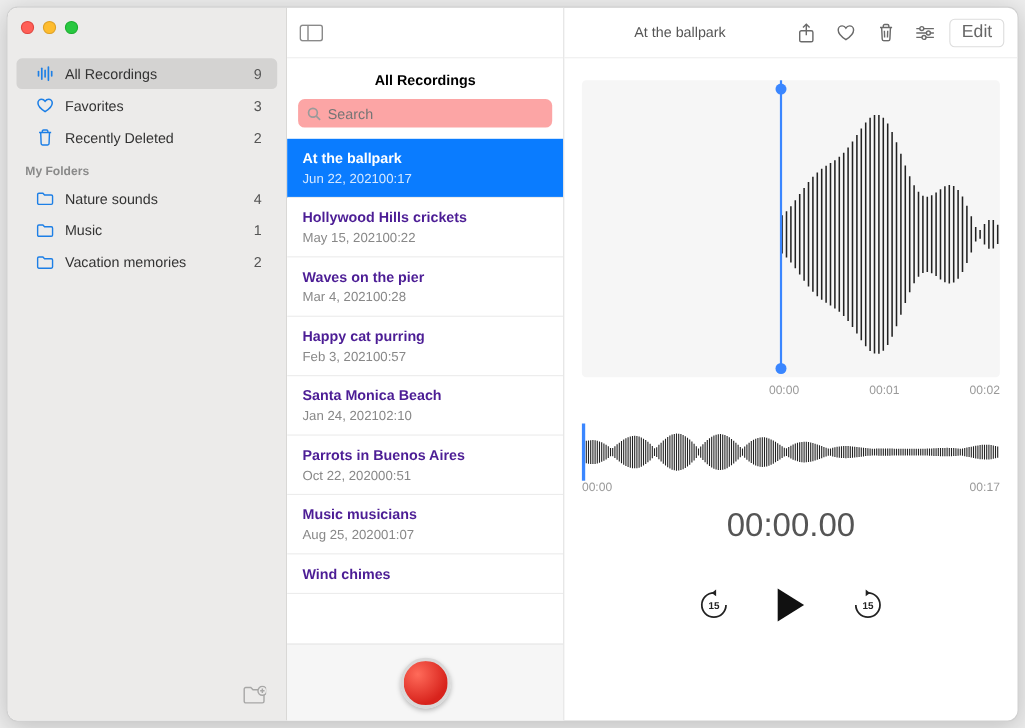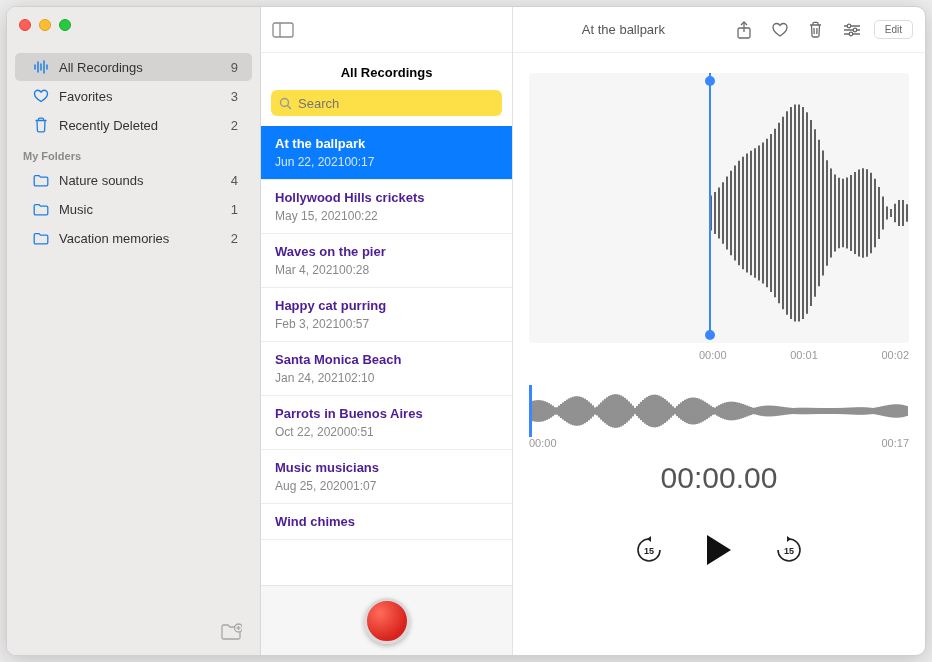--- a/index.html
+++ b/index.html
@@ -82,21 +82,21 @@
   }
   .mid-title {
     text-align:center; font-weight:700; font-size:13px;
     padding: 12px 0 10px 0;
   }
   .search-wrap {
     padding: 0 10px 10px 10px;
   }
   .search {
     display:flex; align-items:center;
-    background:#fde047;
+    background:#fca5a5;
     border-radius:6px;
     height:26px;
     padding:0 8px;
     color:#8a8a8a;
   }
   .search input {
     border:none; background:transparent; outline:none;
     font-size:13px; color:#333; flex:1; margin-left:6px;
   }
   .rec-list { flex:1; overflow:hidden; }
@@ -133,21 +133,21 @@
     height:46px;
     border-bottom:1px solid #eee;
     display:flex;
     align-items:center;
     padding: 0 12px;
     gap:8px;
   }
   .det-title { flex:1; text-align:center; font-size:13px; color:#555; }
   .tool { width:28px; height:28px; display:flex; align-items:center; justify-content:center; color:#6a6a6a; border-radius:5px;}
   .edit-btn {
-    font-size:10px; color:#666;
+    font-size:16px; color:#666;
     padding:3px 10px; border:1px solid #ddd; border-radius:5px;
     background:#fff;
   }
   .zoom-wave-wrap {
     flex-shrink:0;
     padding: 20px 16px 0 16px;
   }
   .zoom-wave {
     position:relative;
     height:270px;

